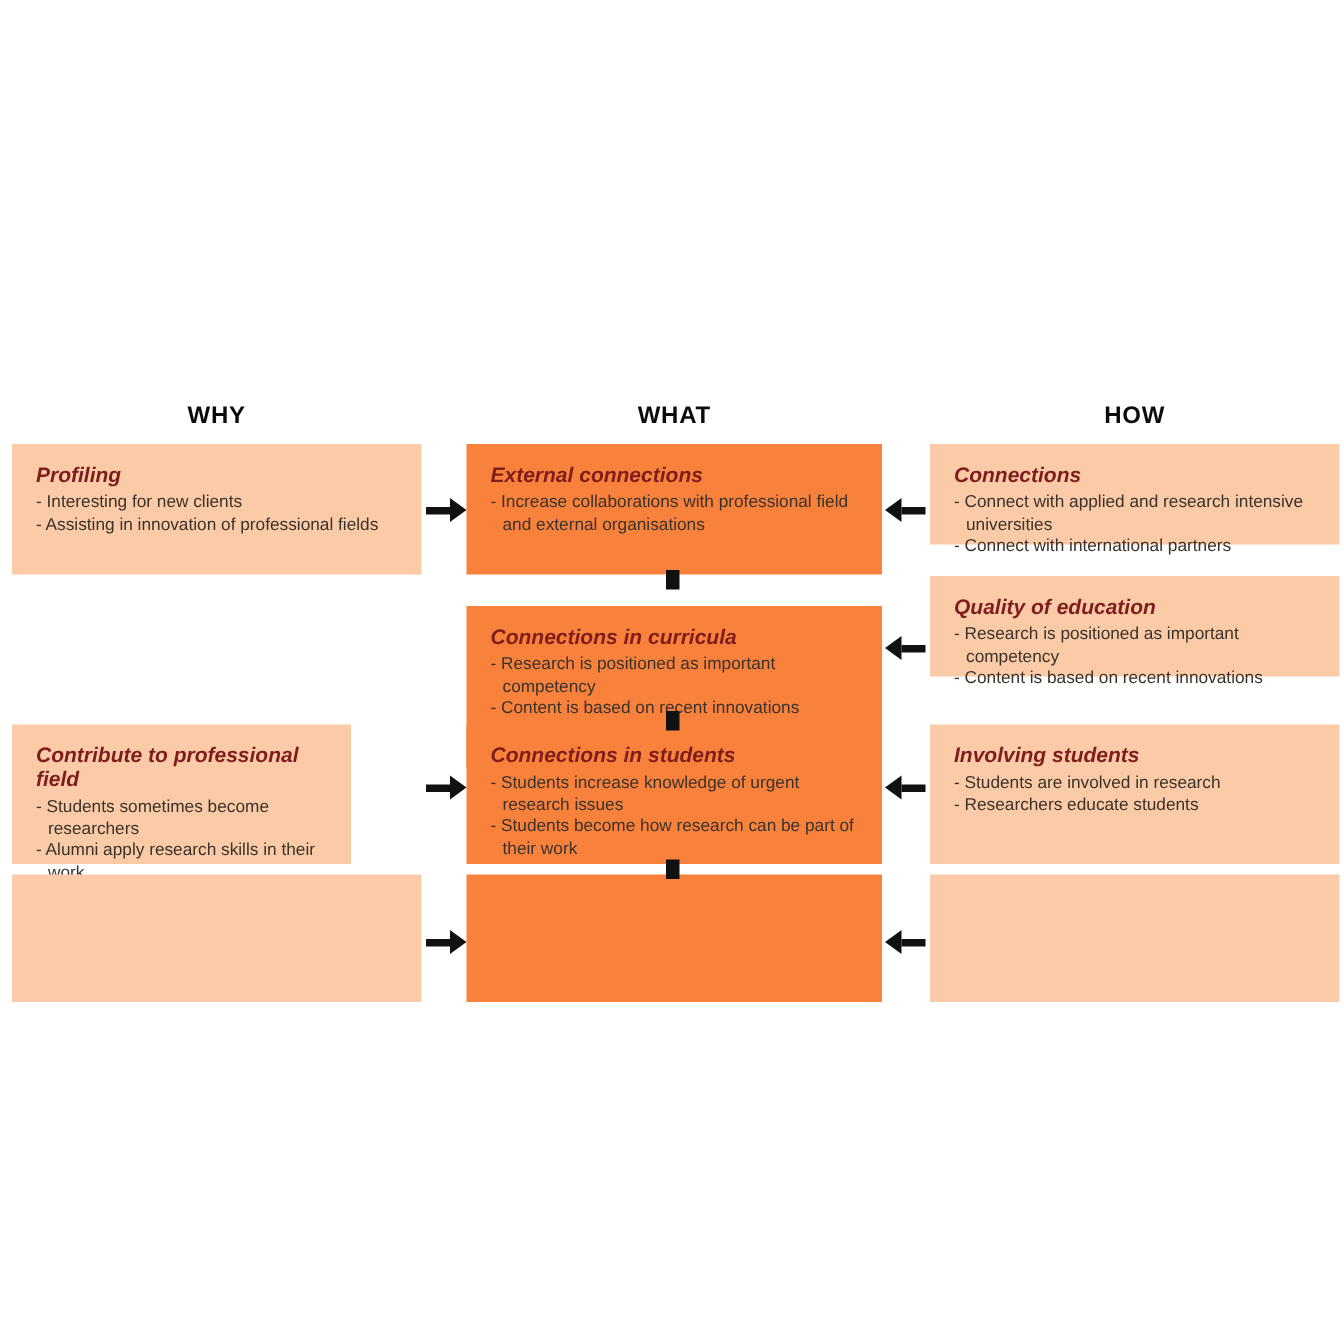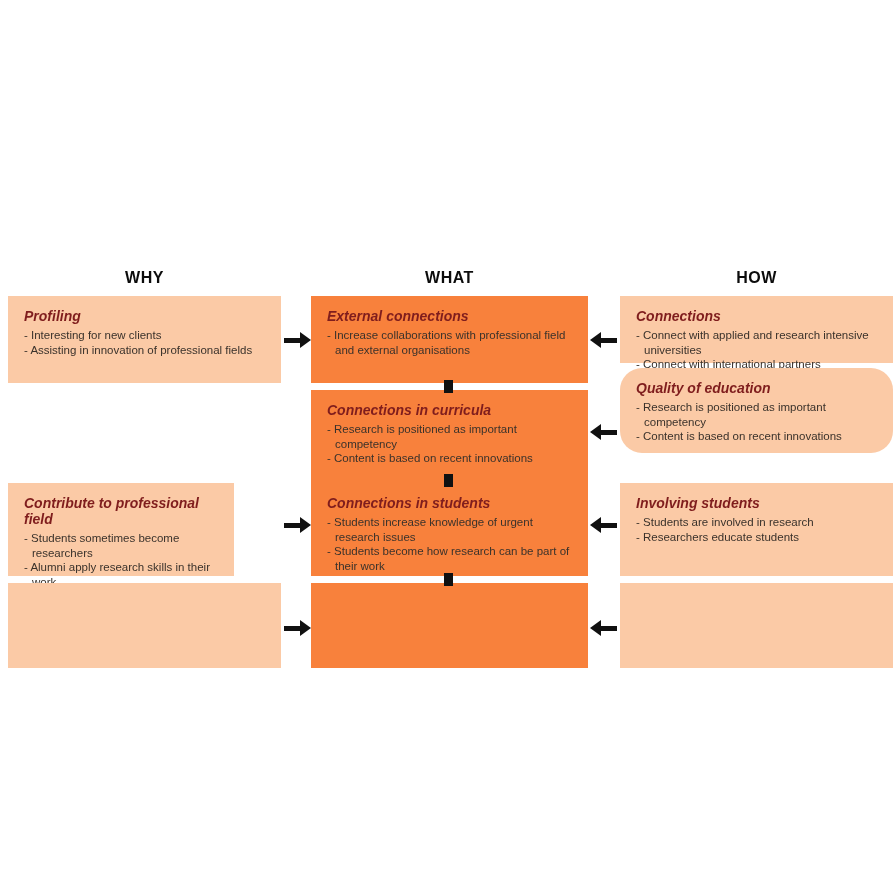--- a/index.html
+++ b/index.html
@@ -97,41 +97,41 @@
     <div class="bullet">- Alumni apply research skills in their work</div>
   </div>
 
   <div class="box light" style="left:8px; top:583px; width:273px; height:85px;"></div>
 
   <div class="box dark" style="left:311px; top:296px; width:277px; height:87px;">
     <div class="box-title">External connections</div>
     <div class="bullet">- Increase collaborations with professional field and external organisations</div>
   </div>
 
-  <div class="box dark" style="left:311px; top:390px; width:277px; height:108px;">
+  <div class="box dark" style="left:311px; top:404px; width:277px; height:108px;">
     <div class="box-title">Connections in curricula</div>
     <div class="bullet">- Research is positioned as important competency</div>
     <div class="bullet">- Content is based on recent innovations</div>
   </div>
 
   <div class="box dark" style="left:311px; top:483px; width:277px; height:93px;">
     <div class="box-title">Connections in students</div>
     <div class="bullet">- Students increase knowledge of urgent research issues</div>
     <div class="bullet">- Students become how research can be part of their work</div>
   </div>
 
   <div class="box dark" style="left:311px; top:583px; width:277px; height:85px;"></div>
 
   <div class="box light" style="left:620px; top:296px; width:273px; height:67px;">
     <div class="box-title">Connections</div>
     <div class="bullet">- Connect with applied and research intensive universities</div>
     <div class="bullet">- Connect with international partners</div>
   </div>
 
-  <div class="box light" style="left:620px; top:368px; width:273px; height:85px;border-radius:22px;">
+  <div class="box light" style="left:620px; top:384px; width:273px; height:67px;">
     <div class="box-title">Quality of education</div>
     <div class="bullet">- Research is positioned as important competency</div>
     <div class="bullet">- Content is based on recent innovations</div>
   </div>
 
   <div class="box light" style="left:620px; top:483px; width:273px; height:93px;">
     <div class="box-title">Involving students</div>
     <div class="bullet">- Students are involved in research</div>
     <div class="bullet">- Researchers educate students</div>
   </div>

